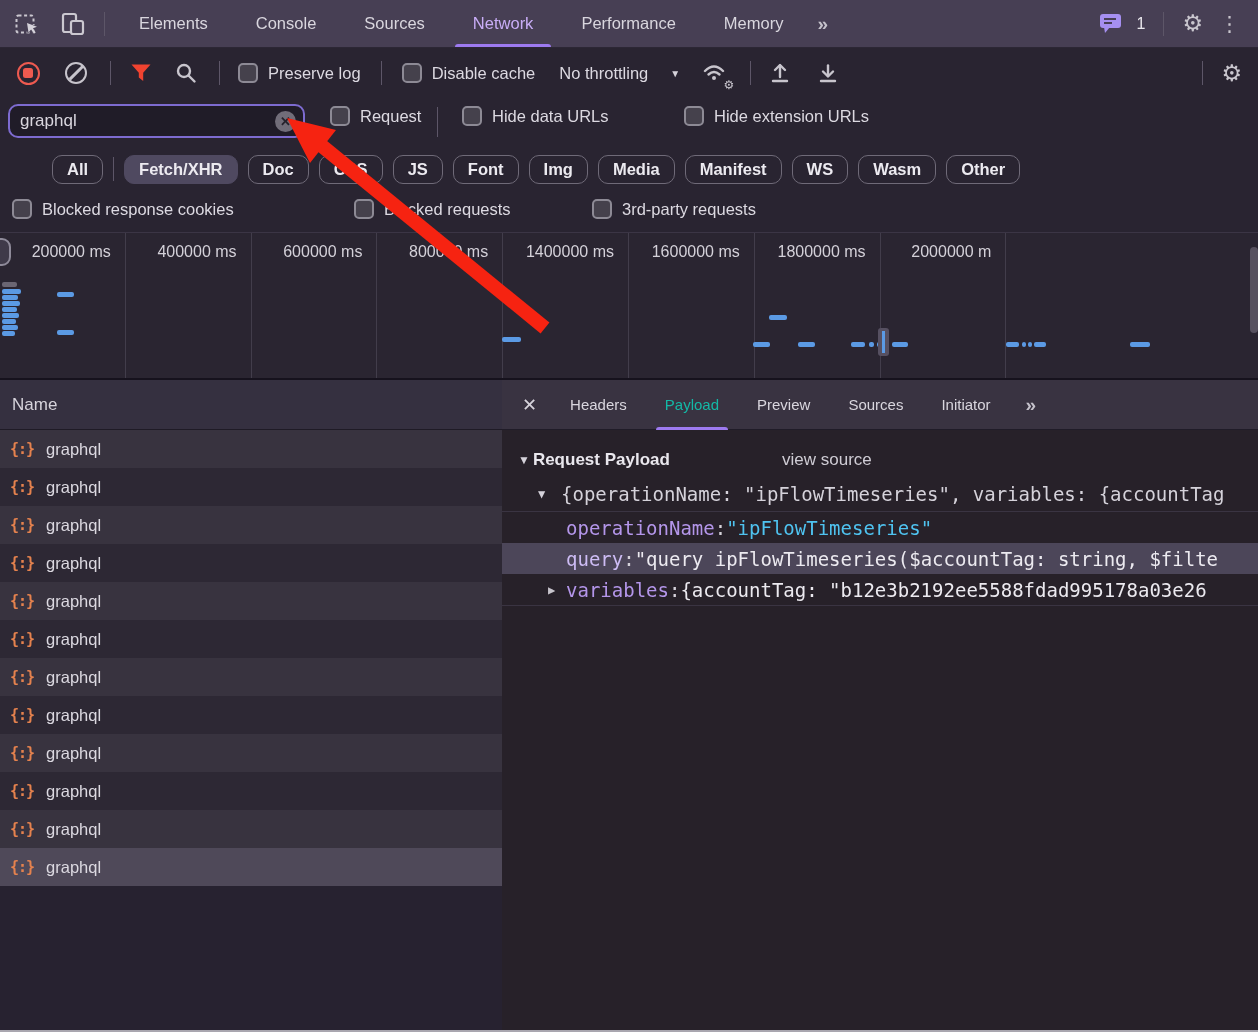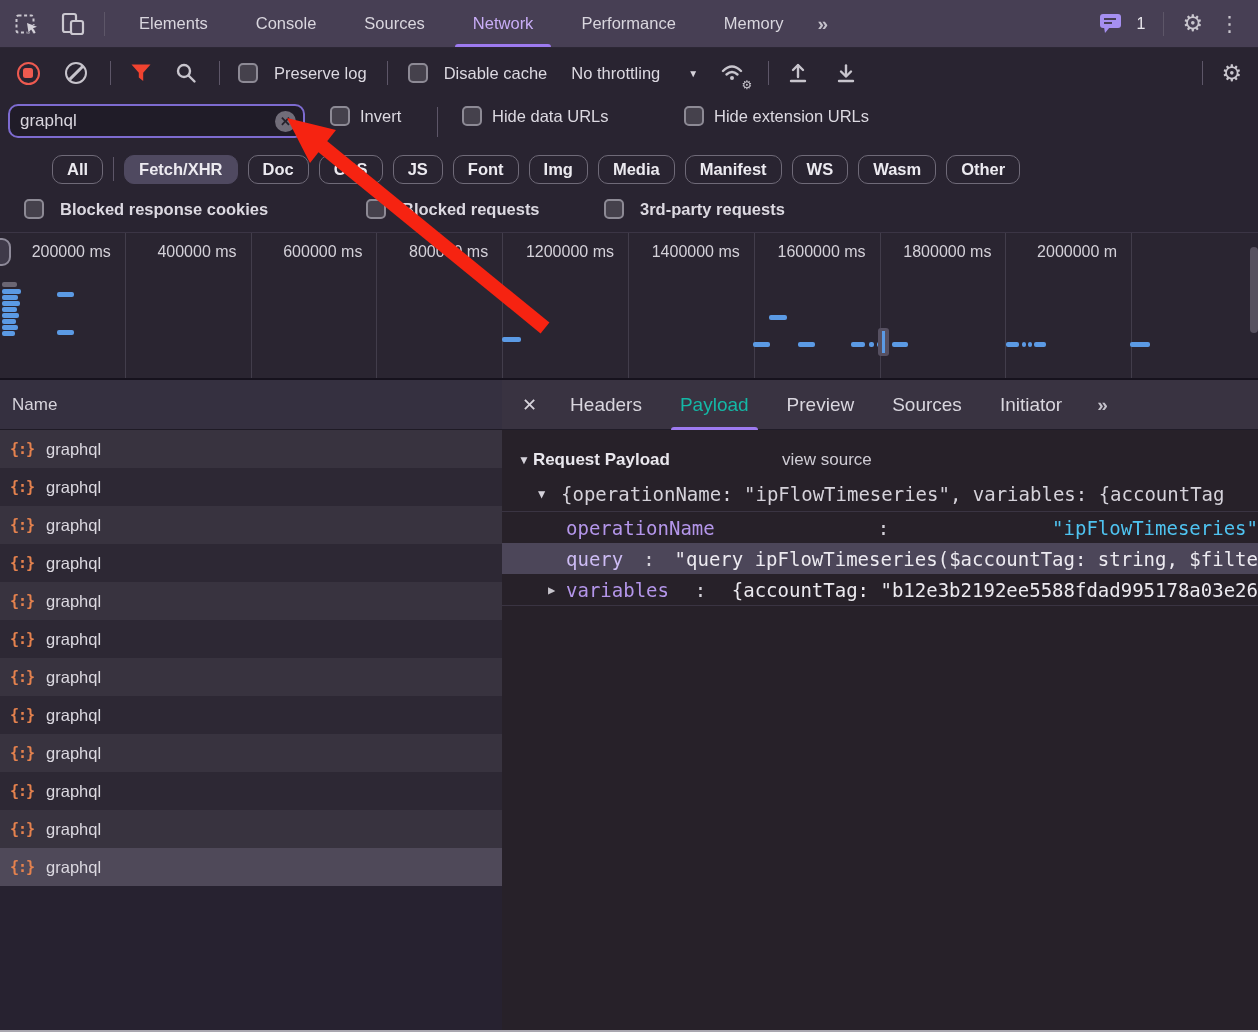--- a/index.html
+++ b/index.html
@@ -52,21 +52,21 @@
     margin-left:25px; position:relative; flex:0 0 auto;
   }
   .icon-block::after {
     content:""; position:absolute; left:8px; top:-1px; width:2.5px; height:19px;
     background:#c7c4cc; transform:rotate(45deg);
   }
   .cbx {
     width:20px; height:20px; border:2px solid #8d8a95; border-radius:5px;
     background:#45414c; flex:0 0 auto;
   }
-  .cbx-group { display:flex; align-items:center; gap:16px; }
+  .cbx-group { display:flex; align-items:center; gap:10px; }
   .tb-label { font-size:16.5px; color:#dcd9e1; white-space:nowrap; }
   .caret { font-size:10px; color:#d5d2da; }
 
   
   #filterrow { position:absolute; left:0; top:98px; width:1258px; height:50px; background:#292431; }
   #filter-input-wrap {
     position:absolute; left:8px; top:6px; width:297px; height:34px;
     border:2px solid #7d6bd0; border-radius:10px; background:#201c28;
     display:flex; align-items:center;
   }
@@ -86,21 +86,21 @@
     position:absolute; left:0; top:148px; width:1258px; height:42px;
     display:flex; align-items:center; gap:10px; padding-left:8px; background:#292431;margin-left:44px;
   }
   .chip {
     padding:4px 14px; border:1.5px solid #6f6a78; border-radius:10px;
     font-size:16.5px; font-weight:600; color:#eceaf0; white-space:nowrap; cursor:default;
   }
   .chip.active { background:#4f4960; border-color:#4f4960; }
 
   
-  #extrarow { position:absolute; left:12px; top:190px; width:1016px; height:42px; background:#292431;font-weight:bold; }
+  #extrarow { position:absolute; left:0; top:190px; width:1016px; height:42px; background:#292431; }
   #extrarow .cbx-group { position:absolute; top:9px; }
   #extrarow .cbx-group:nth-child(1) { left:12px; }
   #extrarow .cbx-group:nth-child(2) { left:354px; }
   #extrarow .cbx-group:nth-child(3) { left:592px; }
 
   
   #timeline {
     position:absolute; left:0; top:232px; width:1258px; height:148px;
     background:#2a2531; border-top:1px solid #3b3545; border-bottom:2px solid #16121d;
     display:flex; overflow:hidden;
@@ -147,38 +147,38 @@
 
   
   #rightpanel { position:absolute; left:502px; top:380px; width:756px; height:652px; background:#272129; }
   #detail-tabstrip {
     height:50px; background:#393341; border-bottom:1px solid #201c28;
     display:flex; align-items:center;
   }
   #detail-close { font-size:18px; color:#d6d3db; padding:0 14px 0 20px; cursor:default; }
   .dtab {
     position:relative; display:flex; align-items:center; height:50px; padding:0 19px;
-    font-size:19px; color:#d9d6de; cursor:default;
+    font-size:15px; color:#d9d6de; cursor:default;
   }
   .dtab.active { color:#14b8a6; }
   .dtab.active::after {
     content:""; position:absolute; left:10px; right:10px; bottom:0; height:3px;
     border-radius:3px 3px 0 0; background:var(--accent-purple,#9d7af0);
   }
   #payload-header { position:relative; margin-top:13px; height:34px; display:flex; align-items:center; padding-left:16px; }
   .tw-down { font-size:12px; color:#d5d2da; margin-right:3px; }
   #payload-title { font-size:17px; font-weight:bold; color:#e9e7ed; }
   #view-source { position:absolute; left:280px; font-size:17px; color:#cfccd4; cursor:default; }
   .mono { font-family:"DejaVu Sans Mono", monospace; font-size:19px; }
   #payload-root { position:relative; height:34px; display:flex; align-items:center; padding-left:59px; color:#d5d2da; white-space:nowrap; overflow:hidden; }
   #payload-root .tw-down { position:absolute; left:36px; }
   #payload-props { border-top:1px solid #3a3442; border-bottom:1px solid #3a3442; }
   .pl-row {
     position:relative; height:31px; display:flex; align-items:center;
-    padding-left:64px; white-space:nowrap; overflow:hidden;justify-content:space-between;
+    padding-left:64px; white-space:nowrap; overflow:hidden;
   }
   .pl-row.selected { background:#4c4659; }
   .pl-row .tw-right { position:absolute; left:46px; font-size:12px; color:#c8c5cd; }
   .pl-key { color:var(--key-purple,#b496ea); }
   .pl-row.selected .pl-key { color:#cdbcf4; }
   .pl-sep { color:#d5d2da; }
   .pl-val-plain { color:#eceaf0; }
   .pl-val-string-cyan { color:var(--string-cyan,#4fc3f0); }
 
   
@@ -290,21 +290,21 @@
     <span class="gear-glyph" style="margin:0 16px 0 18px;">⚙</span>
   </div>
 
   <div id="filterrow">
     <div id="filter-input-wrap">
       <input id="filter-input" type="text" value="graphql" style="">
       <span id="filter-clear">✕</span>
     </div>
     <span class="filterrow-item" style="left:330px;">
       <span class="cbx"></span>
-      <span class="tb-label">Invert</span>
+      <span class="tb-label">Request</span>
     </span>
     <span class="vdiv" style="position:absolute; left:437px; top:9px; height:30px;"></span>
     <span class="filterrow-item" style="left:462px;">
       <span class="cbx"></span>
       <span class="tb-label">Hide data URLs</span>
     </span>
     <span class="filterrow-item" style="left:684px;">
       <span class="cbx"></span>
       <span class="tb-label">Hide extension URLs</span>
     </span>
@@ -339,21 +339,20 @@
         <span class="cbx"></span>
         <span class="tb-label">3rd-party requests</span>
       </span>
     </div>
 
   <div id="timeline">
       <div class="tl-col">200000 ms</div>
       <div class="tl-col">400000 ms</div>
       <div class="tl-col">600000 ms</div>
       <div class="tl-col">800000 ms</div>
-      <div class="tl-col">1200000 ms</div>
       <div class="tl-col">1400000 ms</div>
       <div class="tl-col">1600000 ms</div>
       <div class="tl-col">1800000 ms</div>
       <div class="tl-col">2000000 m</div>
       <div class="tl-bar gray" style="left: 2px; top: 49px; width: 15px;"></div>
       <div class="tl-bar" style="left: 2px; top: 56px; width: 19px;"></div>
       <div class="tl-bar" style="left: 2px; top: 62px; width: 16px;"></div>
       <div class="tl-bar" style="left: 2px; top: 68px; width: 18px;"></div>
       <div class="tl-bar" style="left: 2px; top: 74px; width: 15px;"></div>
       <div class="tl-bar" style="left: 2px; top: 80px; width: 17px;"></div>

